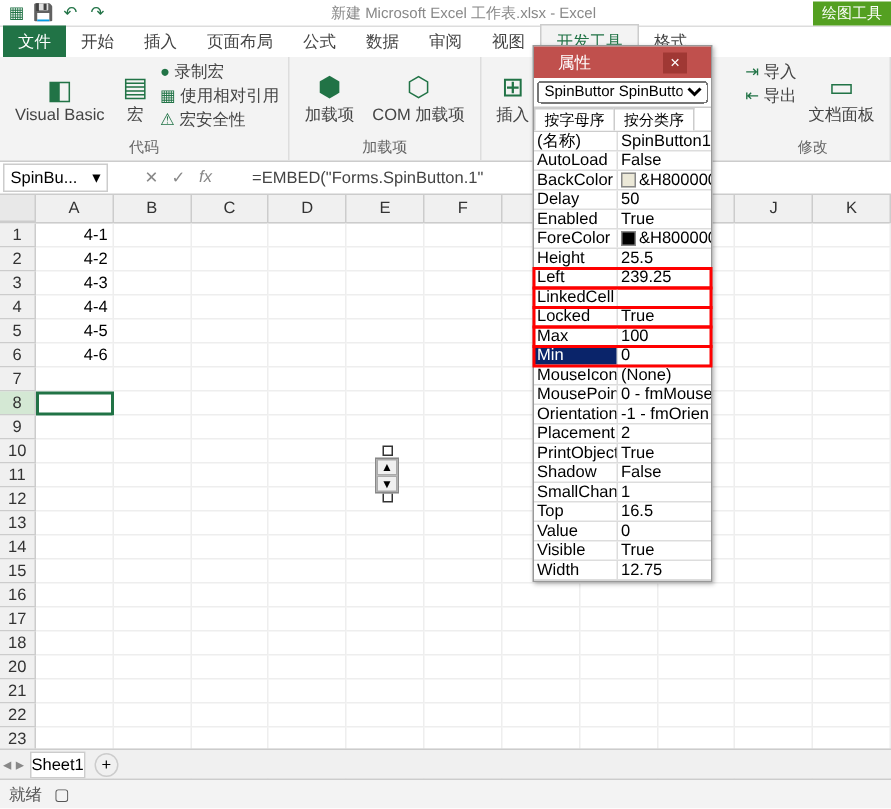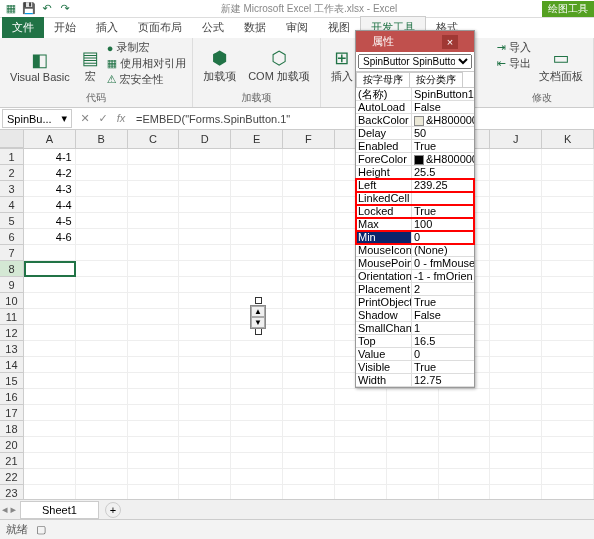--- a/index.html
+++ b/index.html
@@ -23,21 +23,21 @@
 .ribbon .group { border-right: 1px solid #ddd; padding: 2px 6px; display: flex; flex-direction: column; justify-content: space-between; }
 .ribbon .group-label { text-align: center; color: #666; font-size: 10px; }
 .ribbon .group-body { display: flex; gap: 4px; flex: 1; }
 .ribbon .bigbtn { display: flex; flex-direction: column; align-items: center; justify-content: center; padding: 2px 4px; color: #444; }
 .ribbon .bigbtn .icon { font-size: 18px; color: #217346; }
 .ribbon .smallbtns { display: flex; flex-direction: column; gap: 1px; }
 .ribbon .smallbtn { display: flex; align-items: center; gap: 3px; color: #444; white-space: nowrap; }
 .ribbon .smallbtn .icon { color: #217346; }
 
 
-.formula-bar { height: 22px; display: flex; align-items: center; border-bottom: 1px solid #ccc; }
+.formula-bar { height: 22px; display: flex; align-items: center; border-bottom: 1px solid #ccc; gap: 16px; }
 .namebox { width: 70px; border: 1px solid #ccc; padding: 2px 4px; margin: 2px; display: flex; justify-content: space-between; align-items: center; }
 .fx-controls { display: flex; gap: 4px; padding: 0 4px; color: #888; }
 .fx-controls span { display: inline-block; width: 14px; text-align: center; }
 .formula-input { flex: 1; padding: 2px 4px; color: #444; }
 
 
 .grid { position: relative; background: #fff; }
 .col-headers { display: flex; background: #f0f0f0; border-bottom: 1px solid #ccc; }
 .corner { width: 24px; height: 18px; border-right: 1px solid #ccc; border-bottom: 1px solid #ccc; background: #e8e8e8; }
 .col-h { width: 52px; height: 18px; text-align: center; border-right: 1px solid #ccc; color: #333; line-height: 18px; }
@@ -68,21 +68,21 @@
 .prop-row { display: flex; border-bottom: 1px solid #ddd; height: 13px; line-height: 13px; }
 .prop-name { width: 56px; padding-left: 2px; overflow: hidden; white-space: nowrap; border-right: 1px solid #ddd; }
 .prop-val { flex: 1; padding-left: 2px; overflow: hidden; white-space: nowrap; }
 .prop-row.hl1 { outline: 2px solid red; outline-offset: -1px; position: relative; z-index: 2; }
 .prop-row.hl2 { outline: 2px solid red; outline-offset: -1px; position: relative; z-index: 2; }
 .prop-row.selected .prop-name { background: #0a246a; color: #fff; }
 .color-swatch { display: inline-block; width: 10px; height: 10px; vertical-align: middle; margin-right: 2px; }
 
 
 .sheet-tabs { position: absolute; bottom: 20px; left: 0; right: 0; height: 20px; background: #f0f0f0; border-top: 1px solid #ccc; display: flex; align-items: center; padding-left: 20px; gap: 2px; }
-.sheet-tab { background: #fff; border: 1px solid #ccc; padding: 2px 21px; font-size: 11px; }
+.sheet-tab { background: #fff; border: 1px solid #ccc; padding: 2px 0; font-size: 11px; }
 .sheet-add { width: 16px; height: 16px; border: 1px solid #ccc; border-radius: 50%; text-align: center; line-height: 14px; margin-left: 4px; }
 .sheet-nav { position: absolute; left: 2px; display: flex; gap: 2px; color: #888; }
 
 
 .statusbar { position: absolute; bottom: 0; left: 0; right: 0; height: 20px; background: #f3f3f3; border-top: 1px solid #ccc; display: flex; align-items: center; padding: 0 6px; gap: 8px; color: #555; }
 </style>
 </head>
 <body>
 
 <div class="titlebar">

